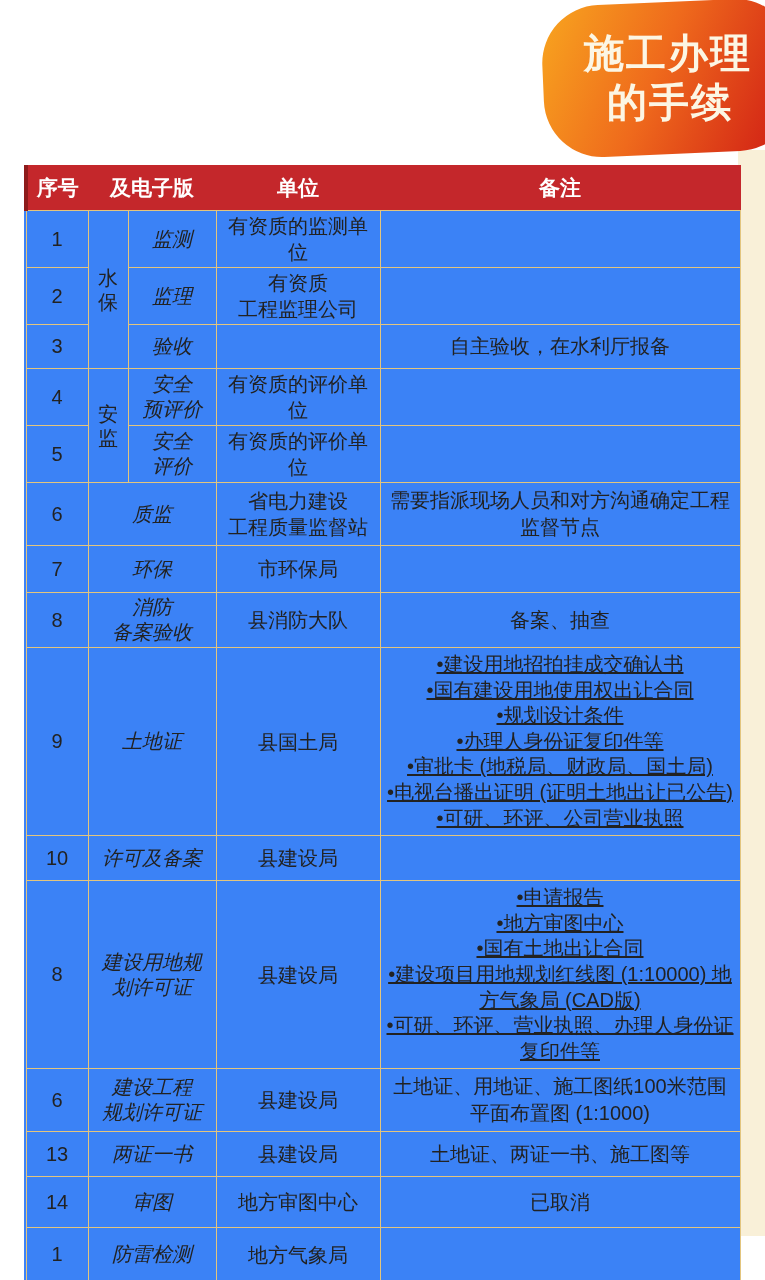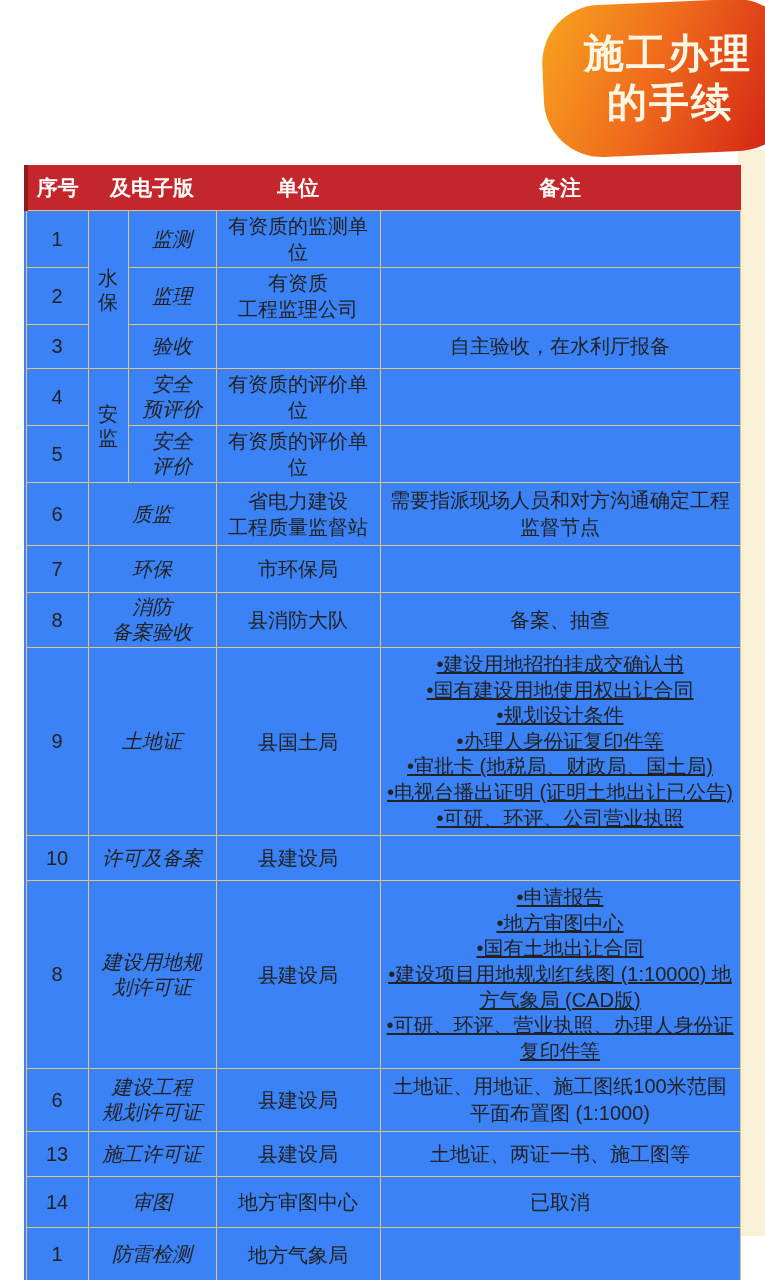--- a/index.html
+++ b/index.html
@@ -212,21 +212,21 @@
           </td>
         </tr>
         <tr style="height: 60px;">
           <td class="c-no">6</td>
           <td class="c-name" colspan="2">建设工程<br>规划许可证</td>
           <td class="c-unit">县建设局</td>
           <td class="c-remark">土地证、用地证、施工图纸100米范围平面布置图 (1:1000)</td>
         </tr>
         <tr style="height: 45px;">
           <td class="c-no">13</td>
-          <td class="c-name" colspan="2">施工许可证</td>
+          <td class="c-name" colspan="2">两证一书</td>
           <td class="c-unit">县建设局</td>
           <td class="c-remark">土地证、两证一书、施工图等</td>
         </tr>
         <tr style="height: 51px;">
           <td class="c-no">14</td>
           <td class="c-name" colspan="2">审图</td>
           <td class="c-unit">地方审图中心</td>
           <td class="c-remark">已取消</td>
         </tr>
         <tr style="height: 54px;">

